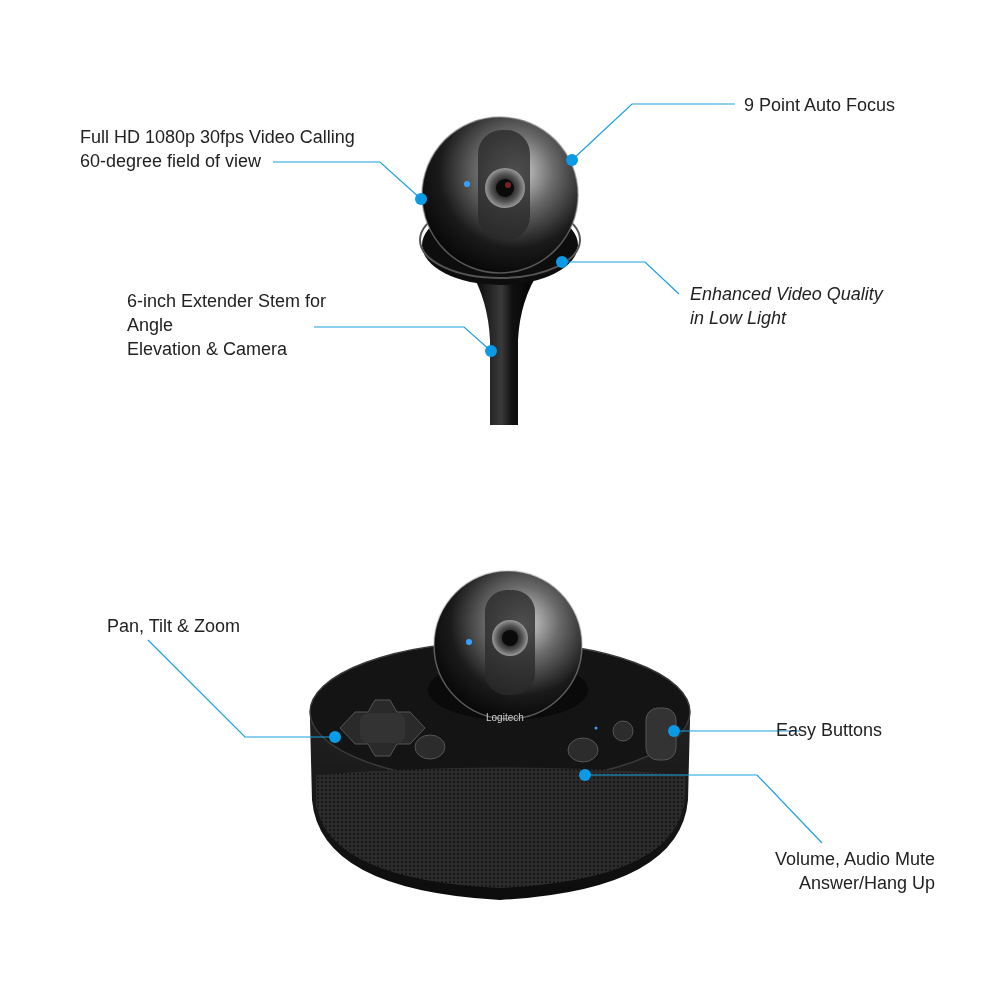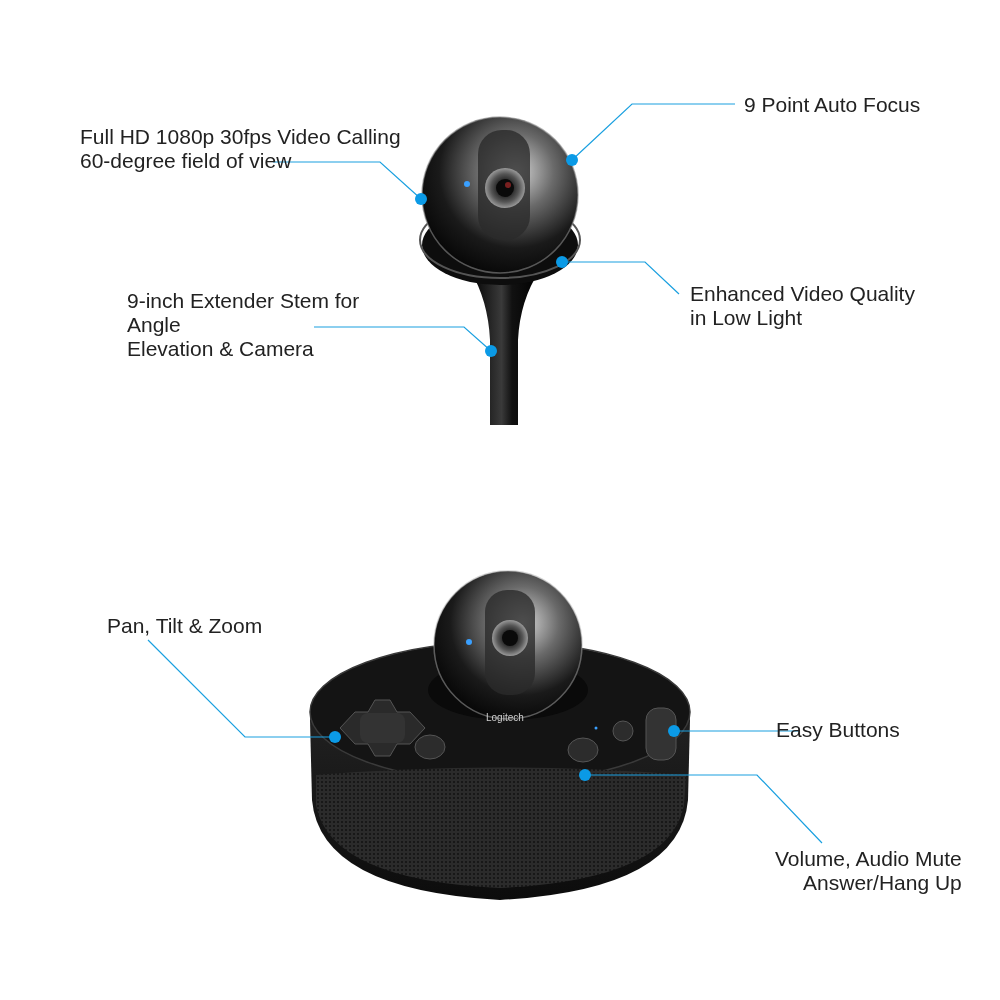--- a/index.html
+++ b/index.html
@@ -1,18 +1,18 @@
 <!DOCTYPE html>
 <html><head>
 <meta charset="utf-8">
 <style>
   html, body { margin: 0; padding: 0; background: #ffffff; }
   body { width: 1000px; height: 1000px; position: relative; overflow: hidden;
          font-family: "Liberation Sans", "DejaVu Sans", sans-serif; color: #222222; }
-  .label { position: absolute; font-size: 21px; line-height: 24px; color: #222222; white-space: nowrap; }
+  .label { position: absolute; font-size: 18px; line-height: 24px; color: #222222; white-space: nowrap; }
   .label span { display: block; }
   svg.overlay { position: absolute; left: 0; top: 0; width: 1000px; height: 1000px; pointer-events: none; }
   .dot { fill: #0b9ae6; }
   .line { stroke: #1aa0e0; stroke-width: 1.2; fill: none; }
 </style>
 </head>
 <body>
 
 <svg class="overlay" viewBox="0 0 1000 1000">
   <defs>
@@ -110,27 +110,27 @@
 
 <div class="label" style="left:80px;top:125px;">
   <span>Full HD 1080p 30fps Video Calling</span>
   <span>60-degree field of view</span>
 </div>
 
 <div class="label" style="left:744px;top:93px;">
   <span>9 Point Auto Focus</span>
 </div>
 
-<div class="label" style="left:690px;top:282px;">
+<div class="label" style="left:690px;top:282px;font-style:italic;">
   <span>Enhanced Video Quality</span>
   <span>in Low Light</span>
 </div>
 
 <div class="label" style="left:127px;top:289px;">
-  <span>9-inch Extender Stem for</span>
+  <span>6-inch Extender Stem for</span>
   <span>Angle</span>
   <span>Elevation &amp; Camera</span>
 </div>
 
 <div class="label" style="left:75px;top:614px;margin-left:32px;">
   <span>Pan, Tilt &amp; Zoom</span>
 </div>
 
 <div class="label" style="left:776px;top:718px;">
   <span>Easy Buttons</span>

